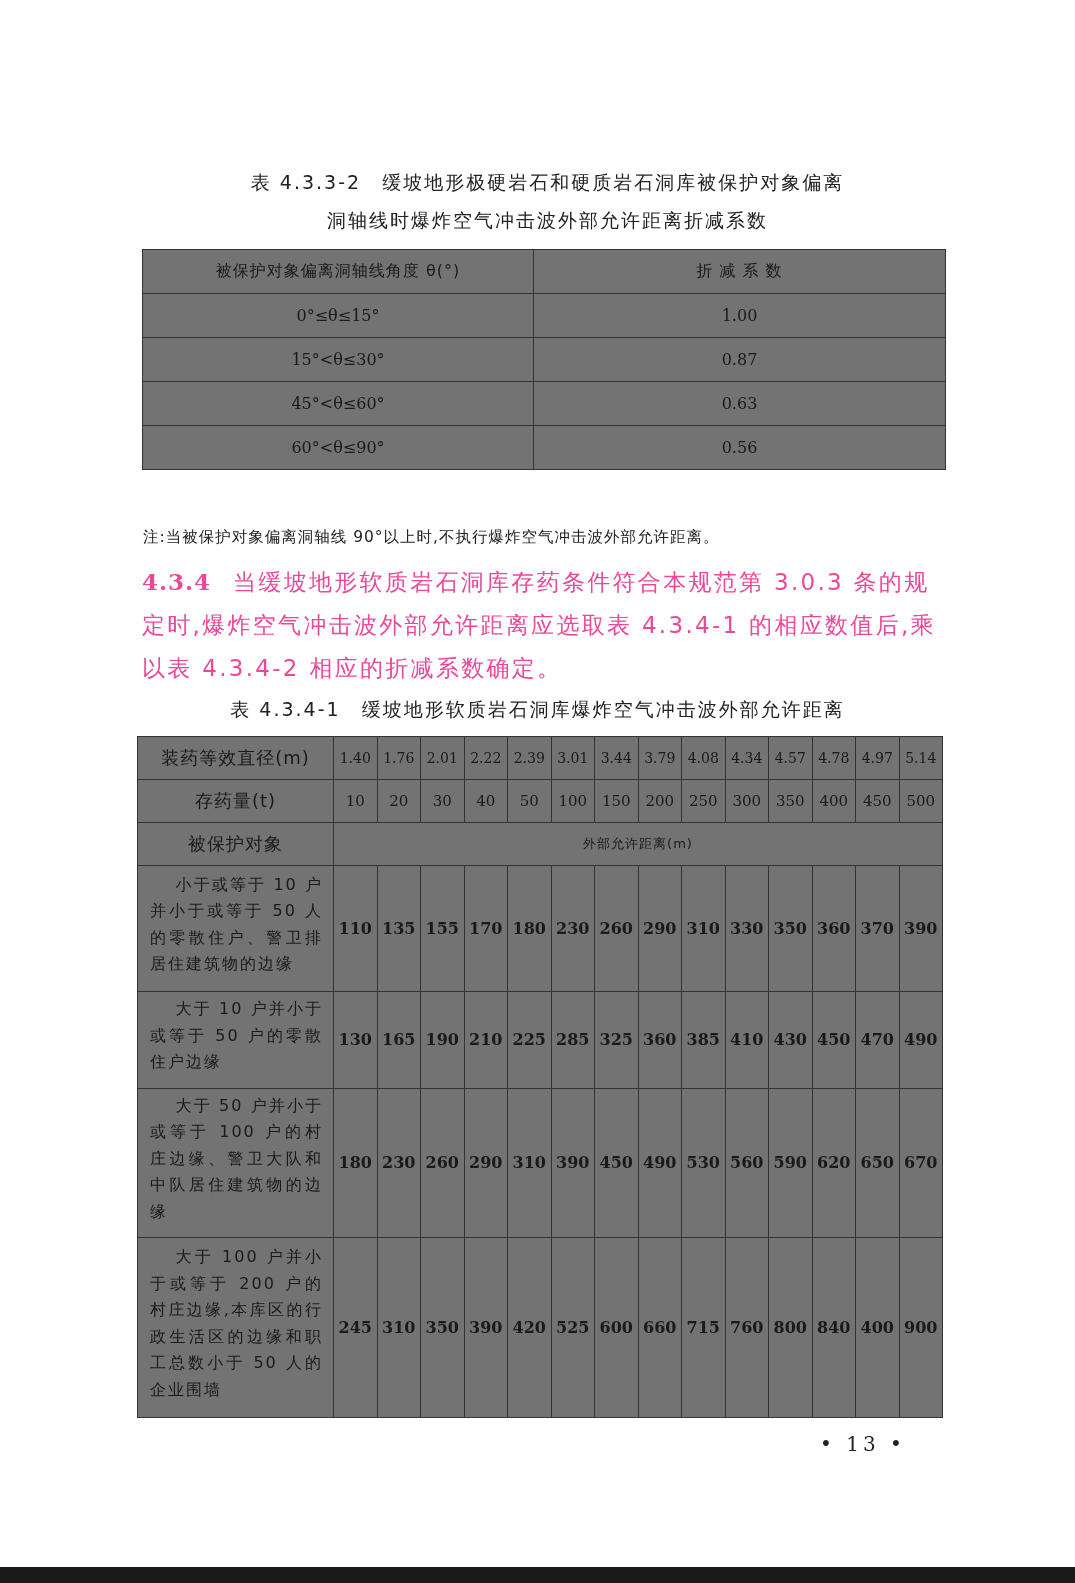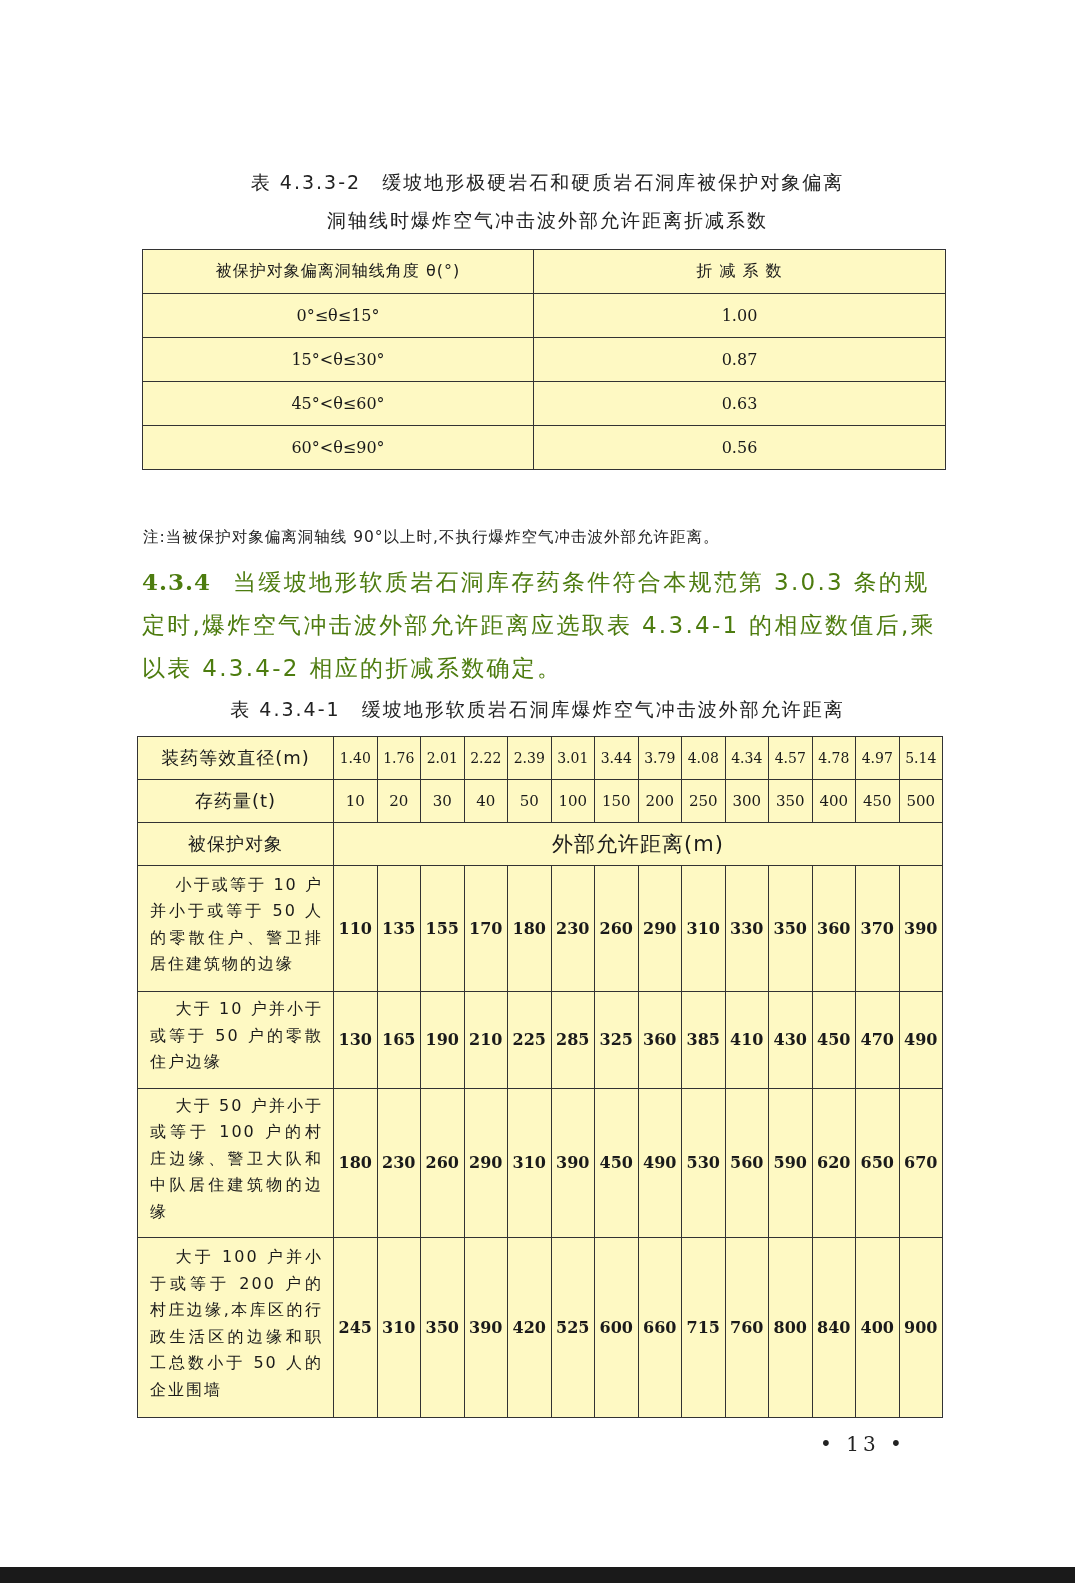--- a/index.html
+++ b/index.html
@@ -7,43 +7,43 @@
     width: 1075px; height: 1583px; position: relative; overflow: hidden;
     font-family: "DejaVu Serif", "Liberation Serif", serif; color: #1a1a1a;
   }
   .caption {
     position: absolute; left: 0; width: 1075px; text-align: center;
     font-family: "DejaVu Sans", "Liberation Sans", sans-serif;
     font-size: 19px; letter-spacing: 2px; color: #222;
   }
   #cap1a { top: 170px; left: 10px; }
   #cap1b { top: 208px; left: 10px; }
-  table { border-collapse: collapse; position: absolute; background: #fef9c3; border-radius: 6px; }
+  table { border-collapse: collapse; position: absolute; background: #737373; }
   td, th { border: 1.5px solid #333; text-align: center; padding: 0; font-weight: normal; }
   #tbl1 { left: 142px; top: 249px; width: 804px; }
   #tbl1 th { height: 43px; font-family: "DejaVu Sans", "Liberation Sans", sans-serif; font-size: 16px; letter-spacing: 1px; }
   #tbl1 td { height: 43px; font-size: 16px; }
   #tbl1 .c1 { width: 390px; }
   .note {
     position: absolute; left: 143px; top: 527px; width: 800px;
     font-family: "DejaVu Sans", "Liberation Sans", sans-serif; font-size: 15.5px; letter-spacing: 1px; color: #222;
   }
   .para {
     position: absolute; left: 142px; top: 560px; width: 806px;
-    font-family: "DejaVu Sans", "Liberation Sans", sans-serif; font-size: 23px; line-height: 43px; color: #4d7c0f;
+    font-family: "DejaVu Sans", "Liberation Sans", sans-serif; font-size: 23px; line-height: 43px; color: #ec4899;
     letter-spacing: 2.3px;
   }
   .para .num { font-weight: bold; margin-right: 22px; font-family: "DejaVu Serif", serif; letter-spacing: 1px; }
   #cap2 { top: 697px; left: 0px; }
   #tbl2 { left: 137px; top: 736px; width: 806px; }
   #tbl2 td { font-size: 15px; }
   #tbl2 .hlabel { width: 195px; height: 42px; font-family: "DejaVu Sans", "Liberation Sans", sans-serif; font-size: 18px; letter-spacing: 1px; }
   #tbl2 .dia { font-size: 14px; letter-spacing: 0; }
   #tbl2 .qty { height: 42px; }
-  #tbl2 .span { font-family: "DejaVu Sans", "Liberation Sans", sans-serif; font-size: 21px; letter-spacing: 1px; height: 42px; border-bottom: none; }
+  #tbl2 .span { font-family: "DejaVu Sans", "Liberation Sans", sans-serif; font-size: 13px; letter-spacing: 1px; height: 42px; border-bottom: none; }
   #tbl2 .objlabel {
     text-align: justify; text-align-last: left; padding: 4px 10px 12px 12px;
     font-family: "DejaVu Sans", "Liberation Sans", sans-serif; font-size: 16px; line-height: 26.5px; letter-spacing: 2px;
     text-indent: 1.6em;
   }
   #tbl2 .val { font-weight: bold; font-size: 16px; }
   .pagenum {
     position: absolute; left: 820px; top: 1432px; font-size: 20px; letter-spacing: 4px; color: #222;
   }
   .bottombar {

